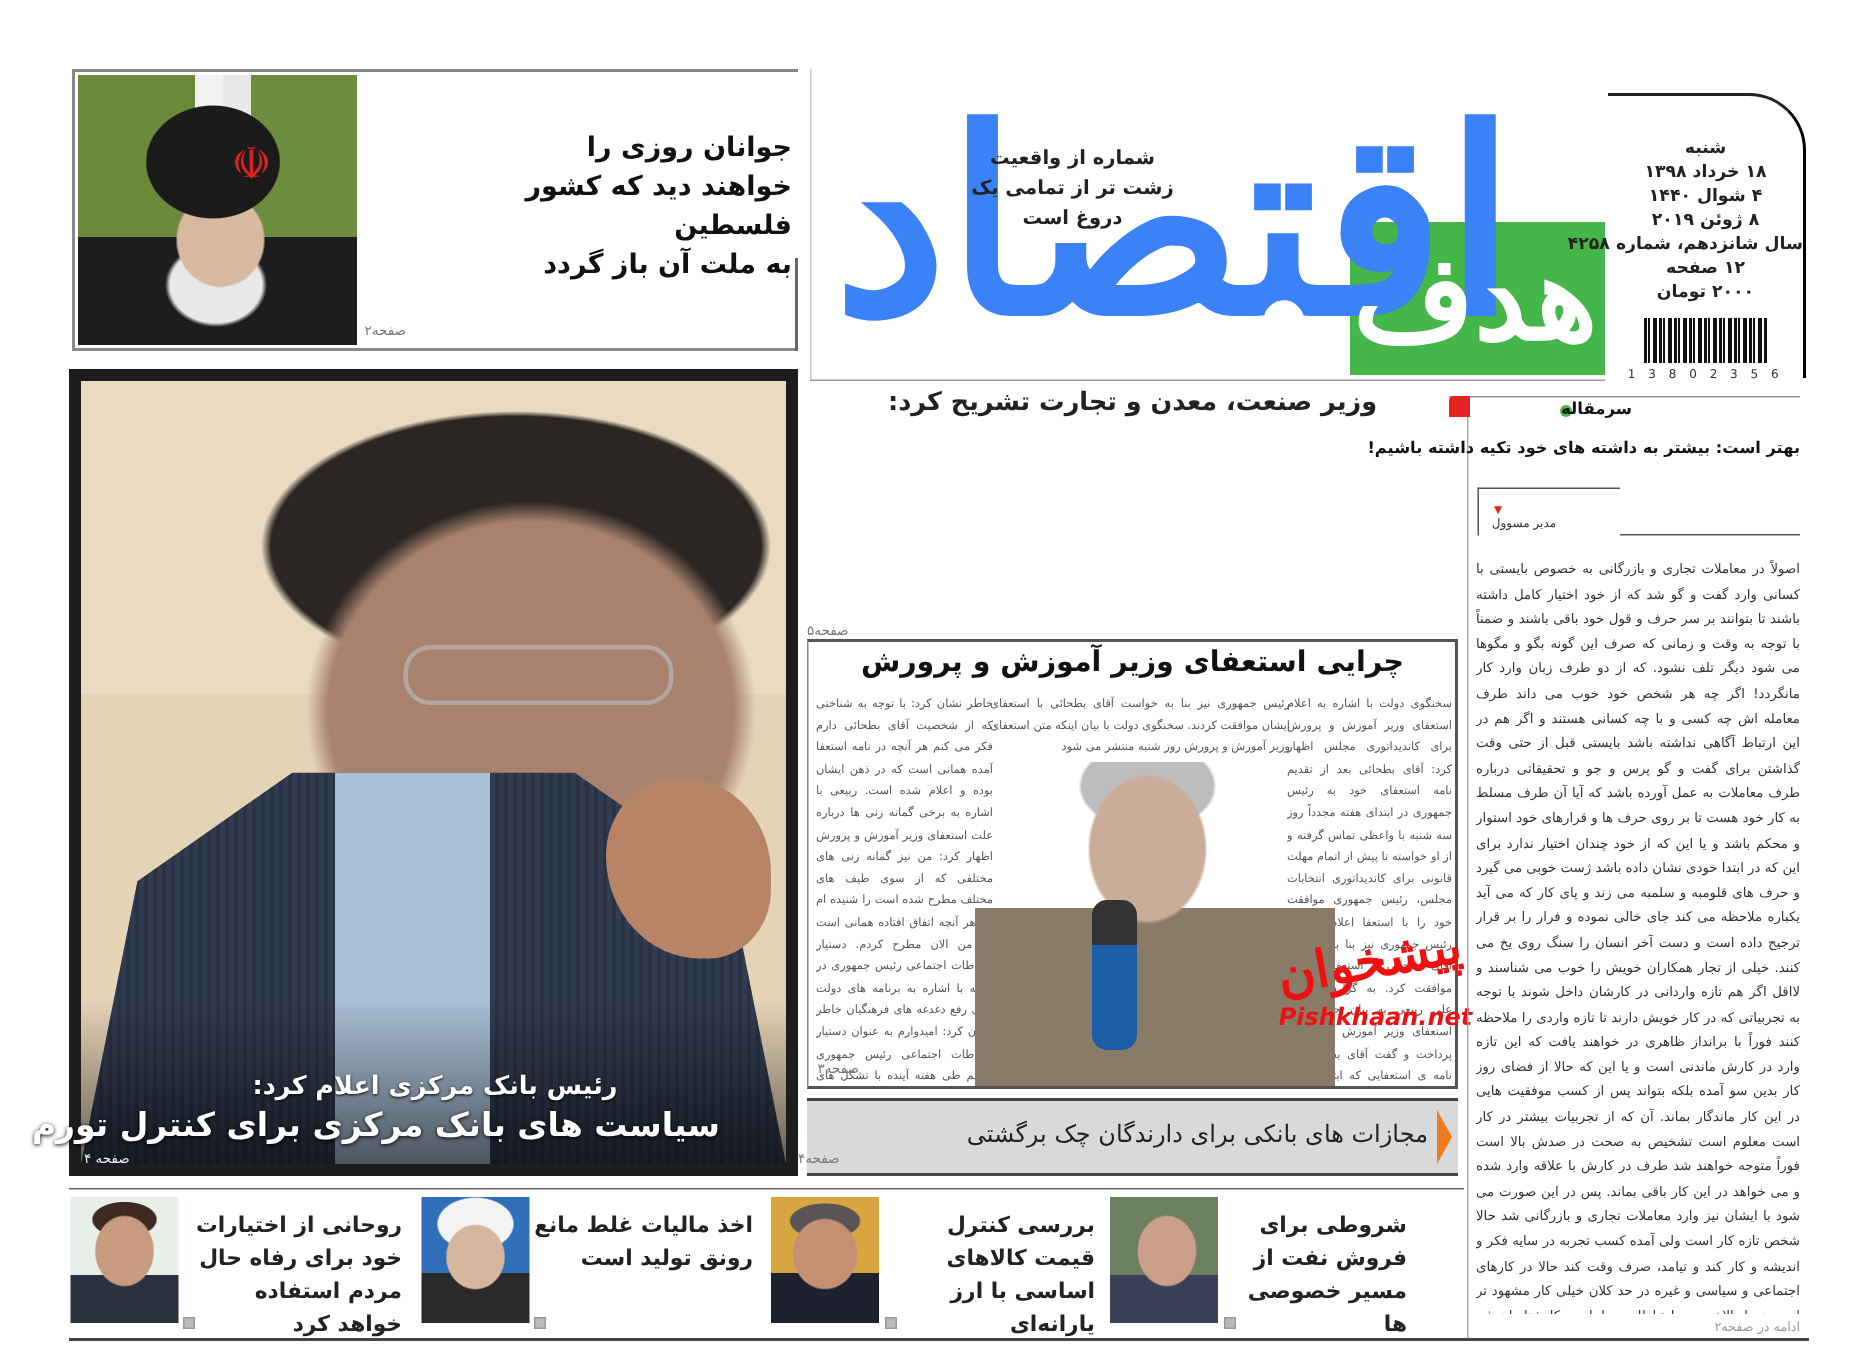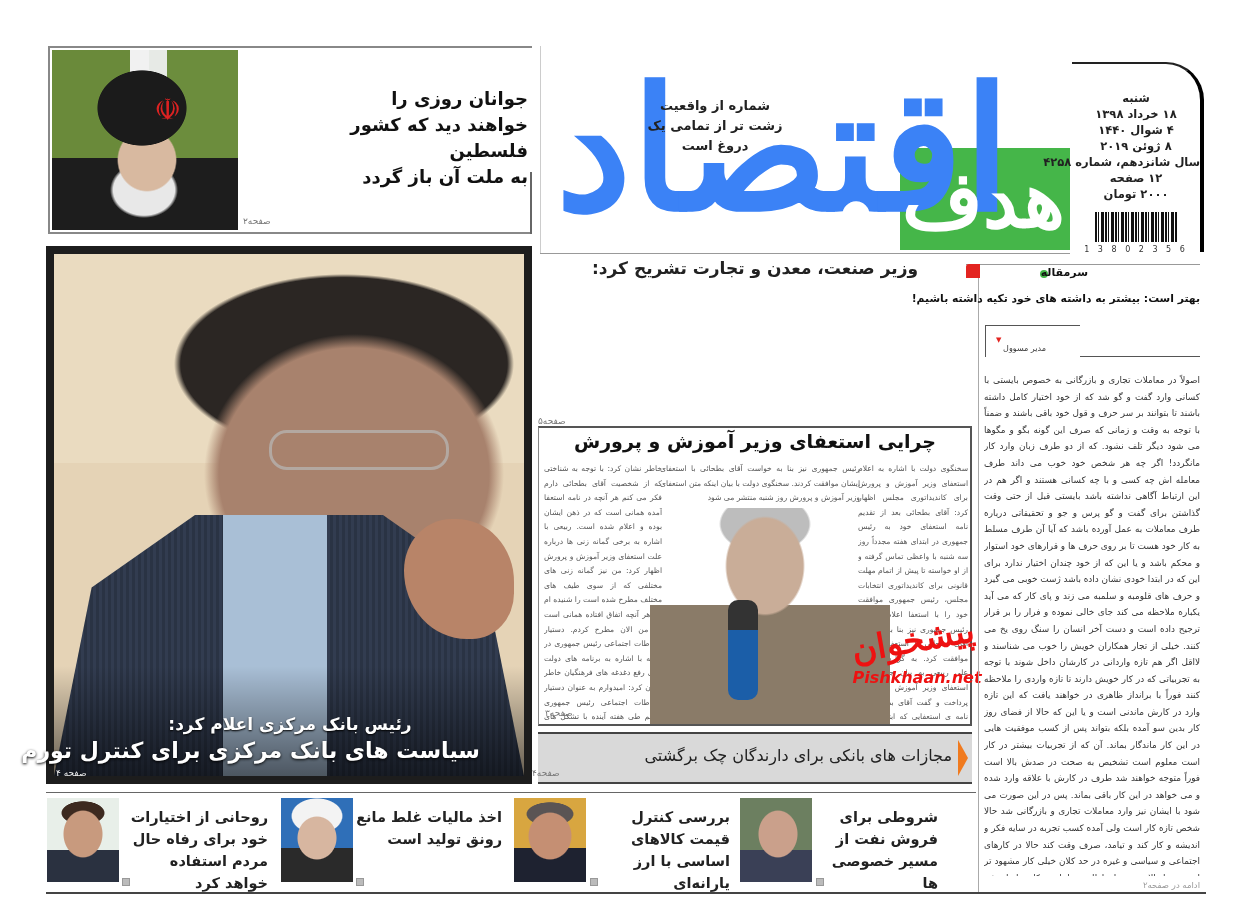--- a/index.html
+++ b/index.html
@@ -4,21 +4,21 @@
 <style>
   * { box-sizing: border-box; margin: 0; padding: 0; }
   html, body { width: 1250px; height: 900px; background: #ffffff; overflow: hidden; }
   body { position: relative; font-family: "DejaVu Sans", sans-serif; color: #111; direction: rtl; }
 
   .abs { position: absolute; }
 
   
   .date-box {
     left: 1072px; top: 62px; width: 132px; height: 190px;
-    border-top: 2px solid #222; border-right: 4px solid #000000; border-top-right-radius: 38px;
+    border-top: 2px solid #222; border-right: 2px solid #000000; border-top-right-radius: 38px;
     text-align: center; padding-top: 26px; font-size: 11.5px; line-height: 16px; font-weight: bold; color: #222;
   }
   .date-box .line { display: block; white-space: nowrap; }
   .barcode {
     margin: 10px auto 0; width: 82px; height: 30px;
     background: repeating-linear-gradient(90deg, #111 0 2px, #fff 2px 3px, #111 3px 4px, #fff 4px 6px, #111 6px 9px, #fff 9px 10px);
   }
   .barcode-num { font-size: 8px; letter-spacing: 3px; color: #333; font-weight: normal; direction: ltr; }
 
   .green-band { left: 900px; top: 148px; width: 170px; height: 102px; background: #45b649; }
@@ -151,21 +151,21 @@
 
   
   .ed-top-rule { left: 966px; top: 264px; width: 234px; height: 1px; background: #999; }
   .ed-side-rule { left: 978px; top: 264px; width: 1px; height: 630px; background: #aaa; }
   .ed-tag-red { left: 966px; top: 264px; width: 14px; height: 14px; background: #e32420; border-radius: 3px 0 0 0; }
   .ed-dot { left: 1040px; top: 270px; width: 8px; height: 8px; border-radius: 50%; background: #45b649; }
   .ed-label { left: 1028px; top: 266px; width: 60px; text-align: right; font-size: 11px; font-weight: bold; color: #111; }
   .ed-title { left: 982px; top: 292px; width: 218px; text-align: right; font-size: 10.8px; font-weight: bold; color: #111; white-space: nowrap; }
   .author-box { left: 985px; top: 325px; width: 95px; height: 32px; border-top: 1px solid #555; border-left: 1px solid #555; }
   .author-tri { left: 996px; top: 336px; color: #e32420; font-size: 7px; }
-  .author-label { left: 986px; top: 344px; width: 60px; text-align: right; font-size: 8px; color: #333; }
+  .author-label { left: 986px; top: 344px; width: 60px; text-align: center; font-size: 8px; color: #333; }
   .author-rule { left: 1080px; top: 356px; width: 120px; height: 1px; background: #555; }
   .ed-body {
     left: 984px; top: 372px; width: 216px; height: 504px; overflow: hidden;
     font-size: 8.9px; line-height: 16.6px; color: #333; text-align: justify; text-align-last: right;
   }
   .ed-cont { left: 984px; top: 880px; width: 216px; text-align: right; font-size: 8.5px; color: #999; }
 
   
   .bottom-rule { left: 46px; top: 792px; width: 930px; height: 1px; background: #666; }
   .bottom-base { left: 46px; top: 892px; width: 1160px; height: 2px; background: #444; }

